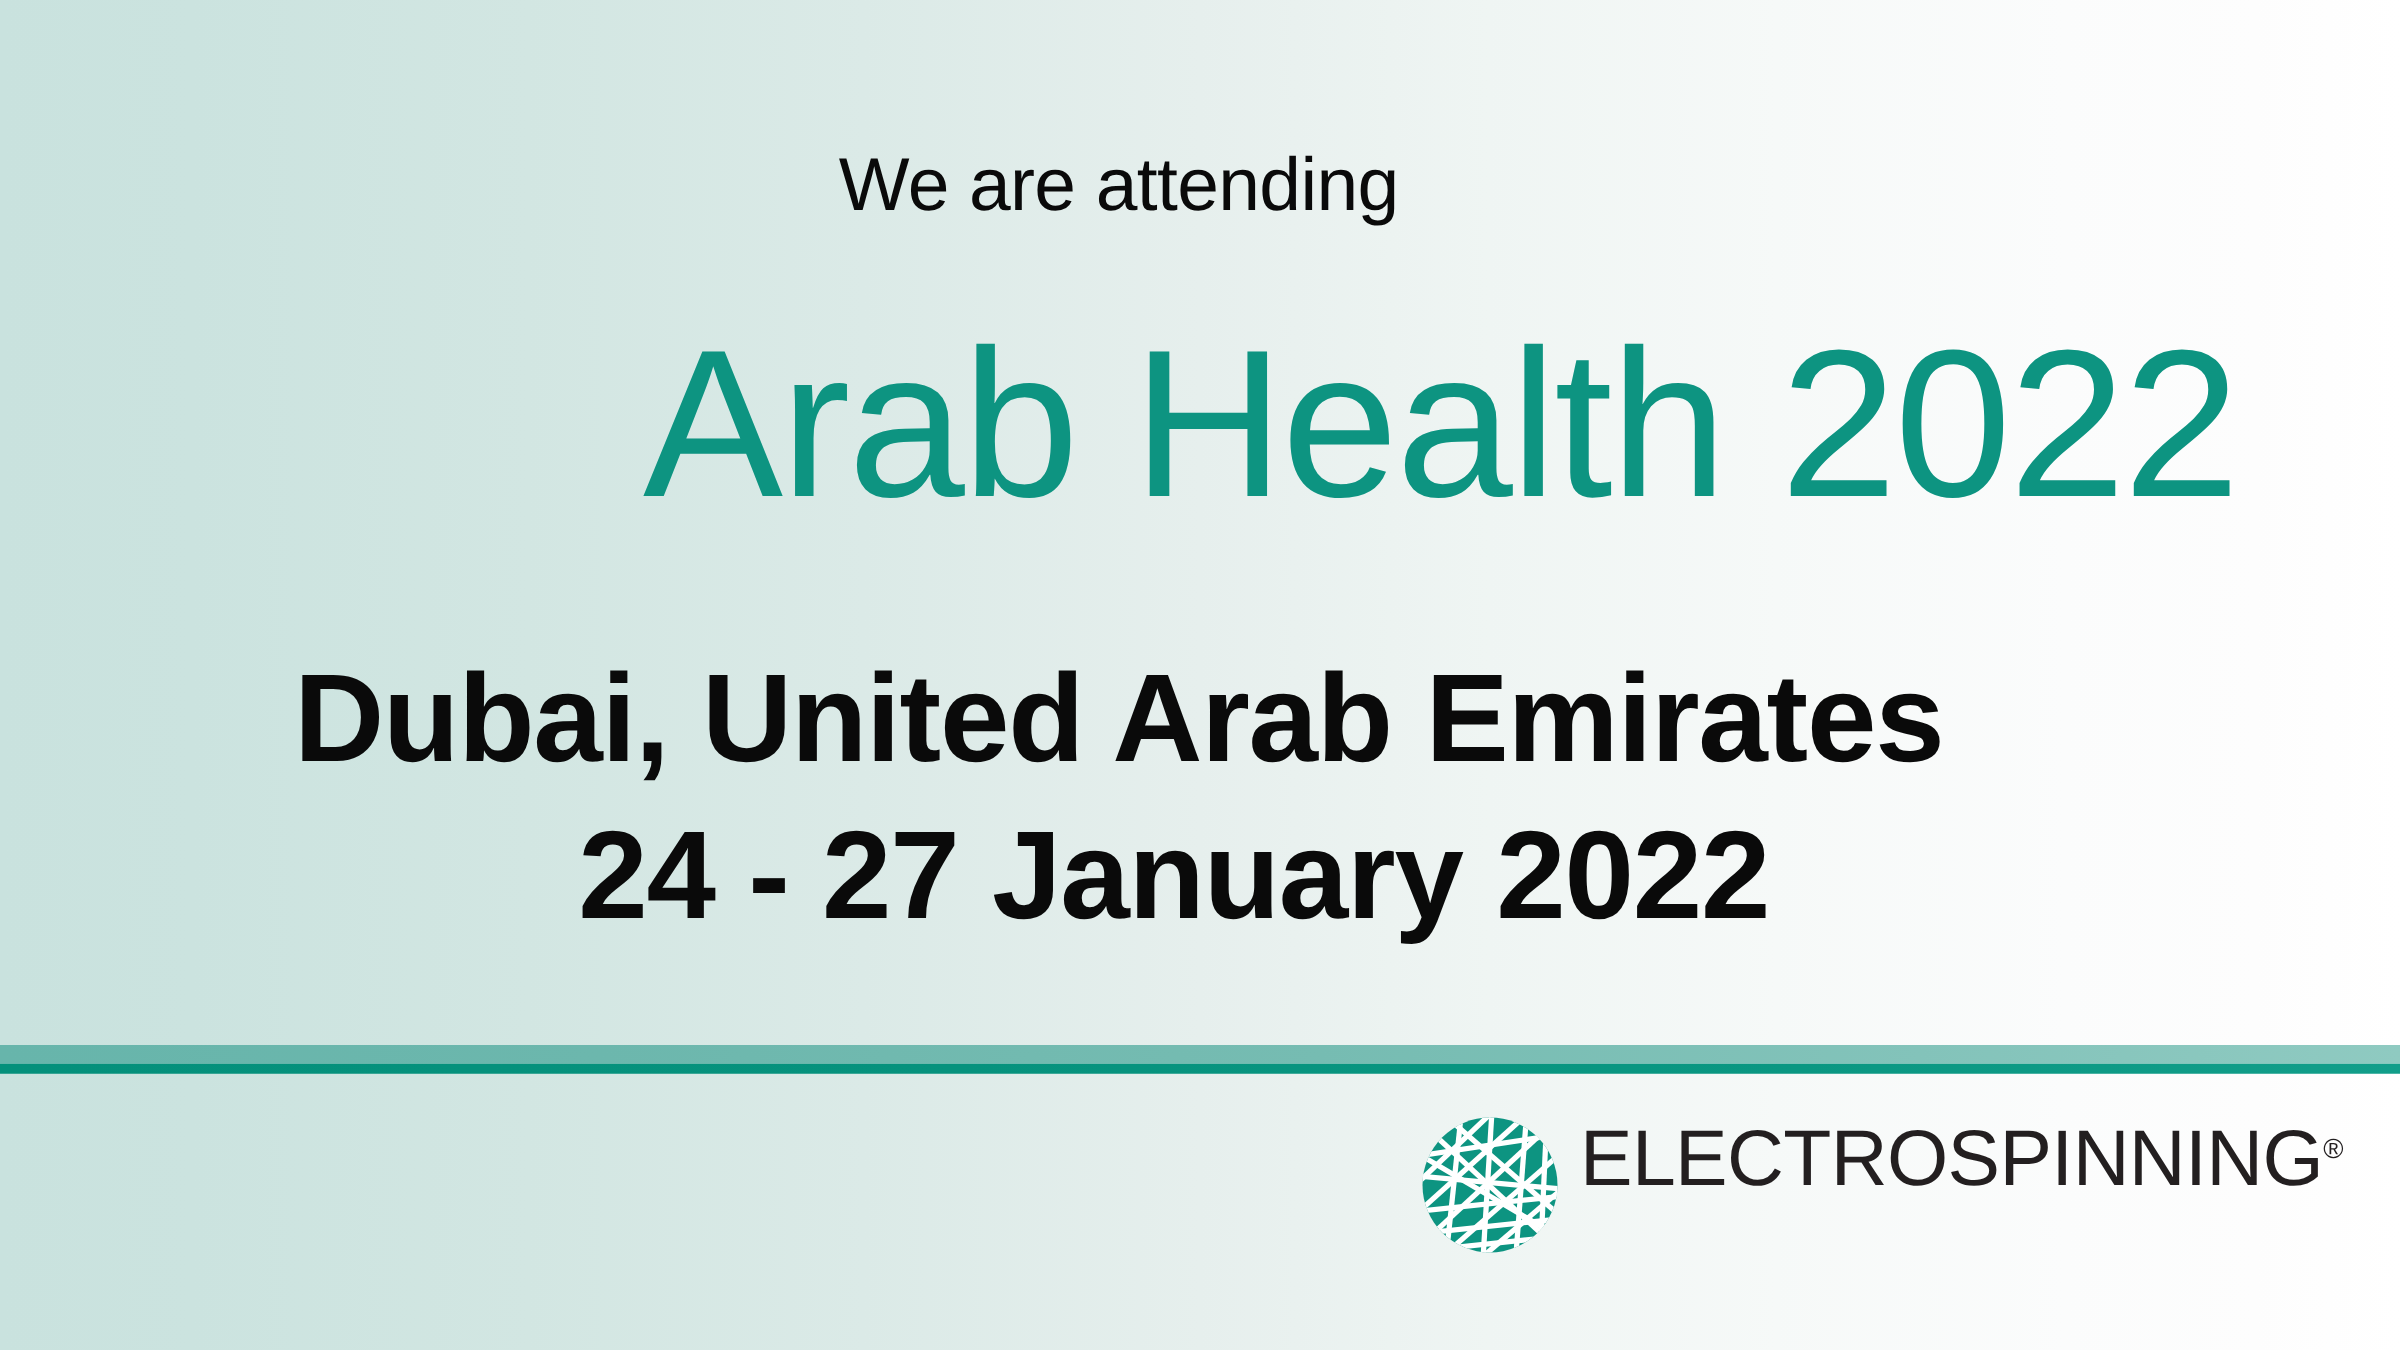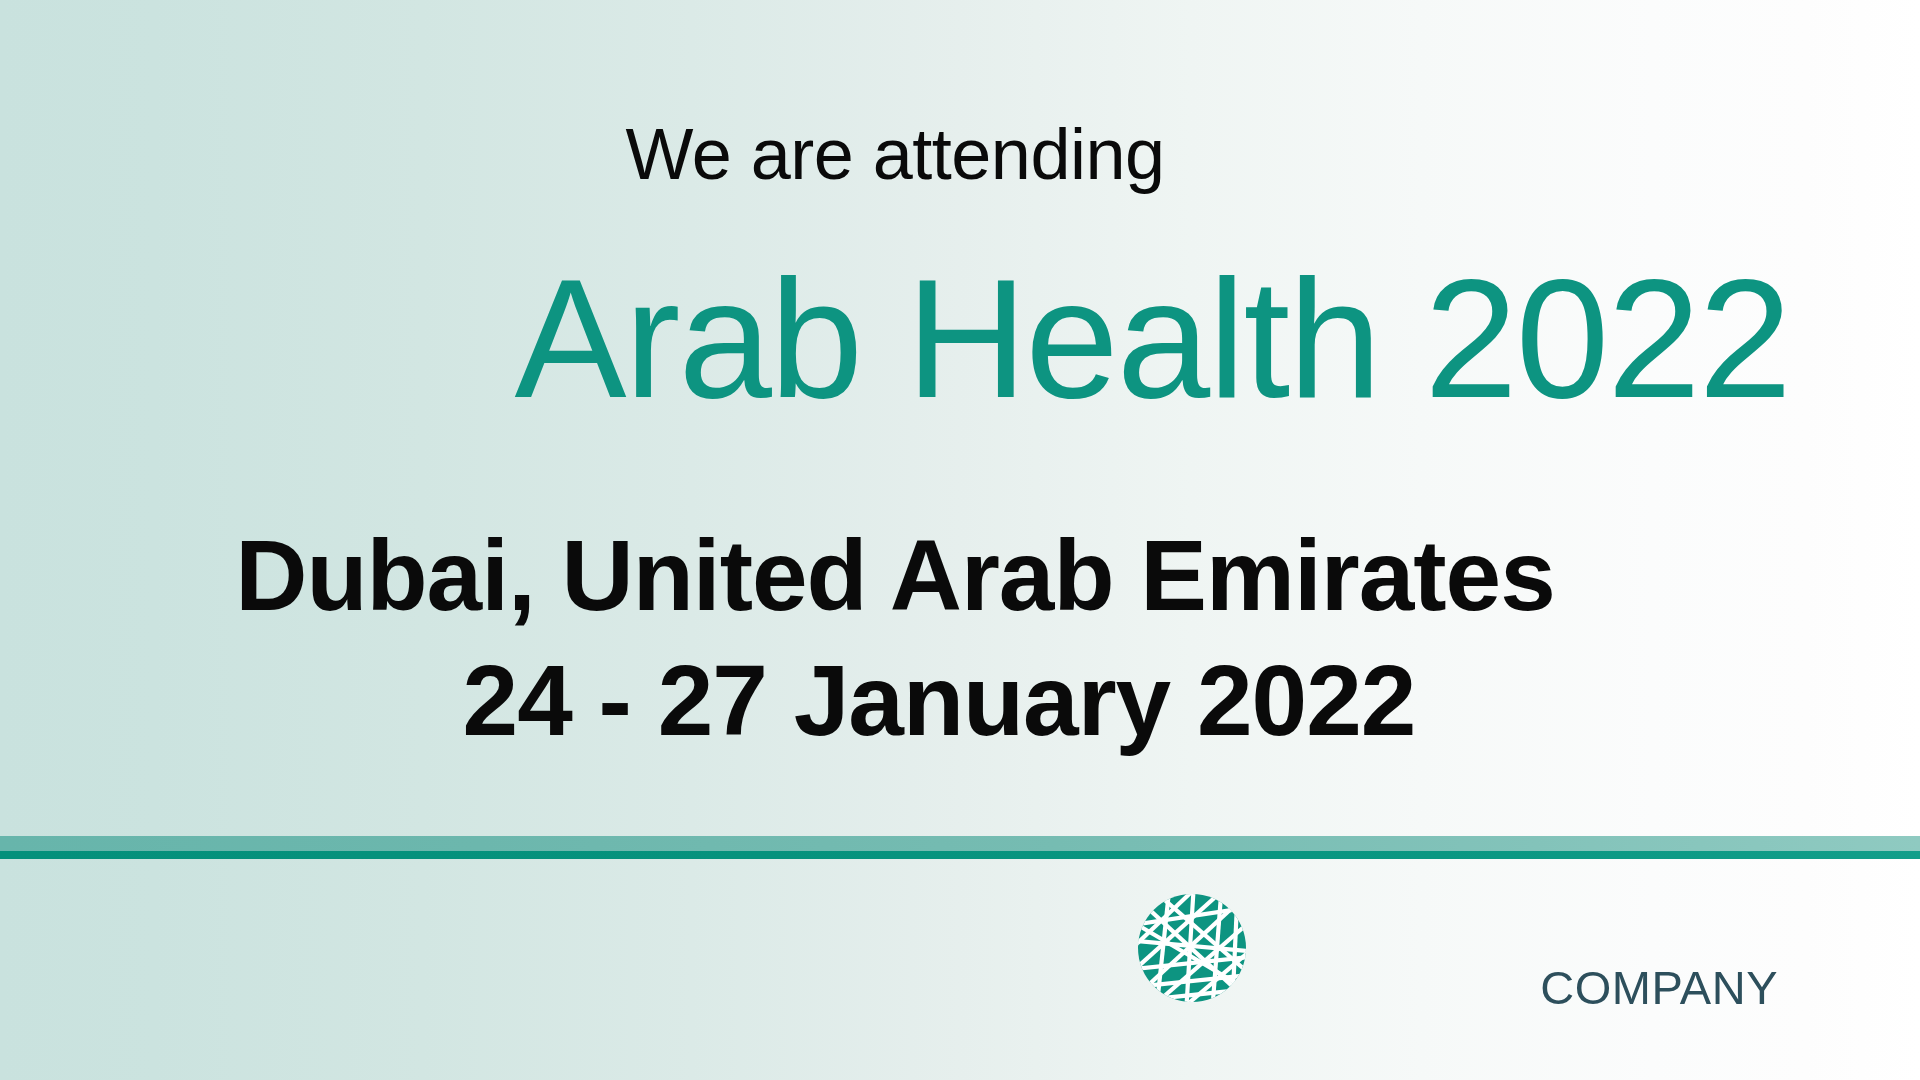--- a/index.html
+++ b/index.html
@@ -40,21 +40,21 @@
     width: 1920px;
     text-align: center;
   }
 
   .headline-top {
     position: absolute;
     left: 0;
     top: 118px;
     width: 1790px;
     text-align: center;
-    font-size: 72px;
+    font-size: 60px;
     line-height: 1.0;
     font-weight: 400;
     color: #0a0a0a;
     letter-spacing: -0.5px;
   }
 
   .headline-main {
     position: absolute;
     left: 0;
     top: 255px;
@@ -215,18 +215,18 @@
           <line x1="118" y1="26" x2="10" y2="120"></line>
           <line x1="96" y1="-10" x2="-4" y2="80"></line>
           <line x1="66" y1="-10" x2="-10" y2="62"></line>
           <line x1="122" y1="52" x2="40" y2="122"></line>
           <line x1="122" y1="74" x2="70" y2="122"></line>
         </g>
       </svg>
     </div>
 
     <div id="logo-words">
-      <div id="wordmark-sub">COMPANY</div>
+      <div id="wordmark-main"><span>ELECTROSPINNING</span><span id="wordmark-reg">®</span></div>
     </div>
 
   </div>
 
 </div>
 
 </body></html>

